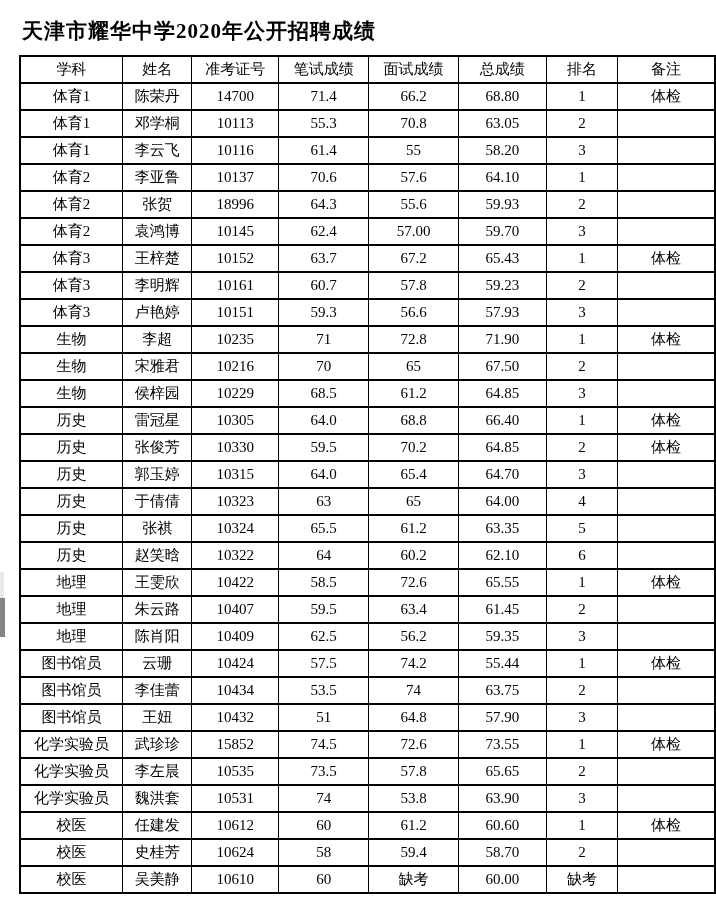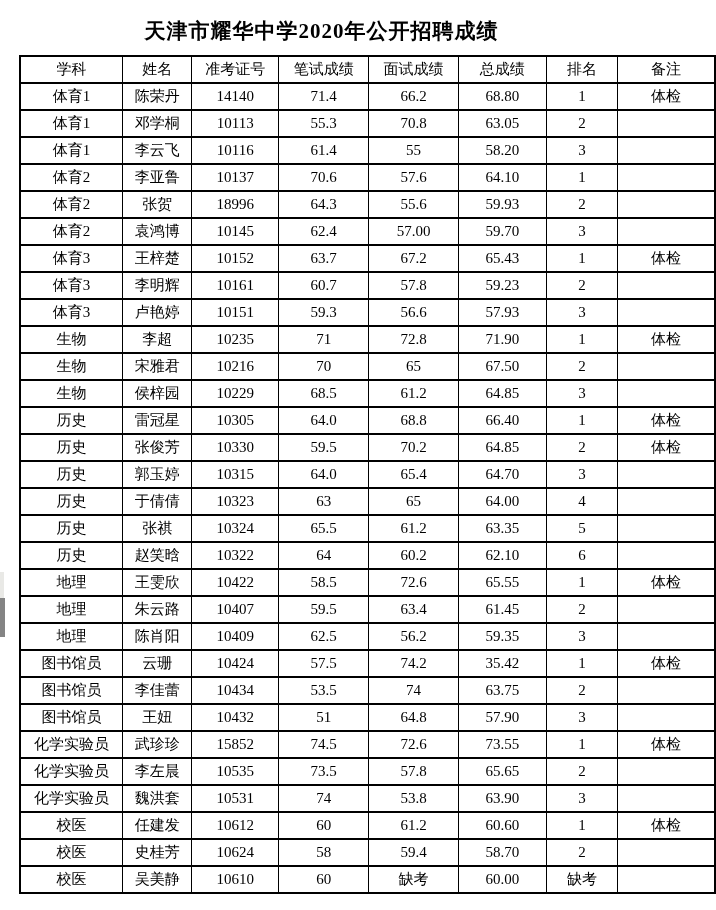--- a/index.html
+++ b/index.html
@@ -13,25 +13,25 @@
     height: 910px;
     overflow: hidden;
     font-family: "Liberation Serif", "DejaVu Serif", serif;
     color: #000000;
   }
   .title {
     position: absolute;
     top: 17px;
     left: 0;
     width: 643px;
-    text-align: center;
     font-size: 21px;
     font-weight: bold;
     letter-spacing: 1px;
     white-space: nowrap;
+    padding-left: 22px;
   }
   table.scores {
     position: absolute;
     top: 55px;
     left: 19px;
     border-collapse: collapse;
     table-layout: fixed;
     border: 2px solid #000000;
   }
   table.scores th,
@@ -99,21 +99,21 @@
         <th>面试成绩</th>
         <th>总成绩</th>
         <th>排名</th>
         <th>备注</th>
       </tr>
   </thead>
   <tbody>
       <tr>
         <td>体育1</td>
         <td>陈荣丹</td>
-        <td>14140</td>
+        <td>14700</td>
         <td>71.4</td>
         <td>66.2</td>
         <td>68.80</td>
         <td>1</td>
         <td>体检</td>
       </tr>
       <tr>
         <td>体育1</td>
         <td>邓学桐</td>
         <td>10113</td>
@@ -312,21 +312,21 @@
         <td>59.35</td>
         <td>3</td>
         <td></td>
       </tr>
       <tr>
         <td>图书馆员</td>
         <td>云珊</td>
         <td>10424</td>
         <td>57.5</td>
         <td>74.2</td>
-        <td>35.42</td>
+        <td>55.44</td>
         <td>1</td>
         <td>体检</td>
       </tr>
       <tr>
         <td>图书馆员</td>
         <td>李佳蕾</td>
         <td>10434</td>
         <td>53.5</td>
         <td>74</td>
         <td>63.75</td>

